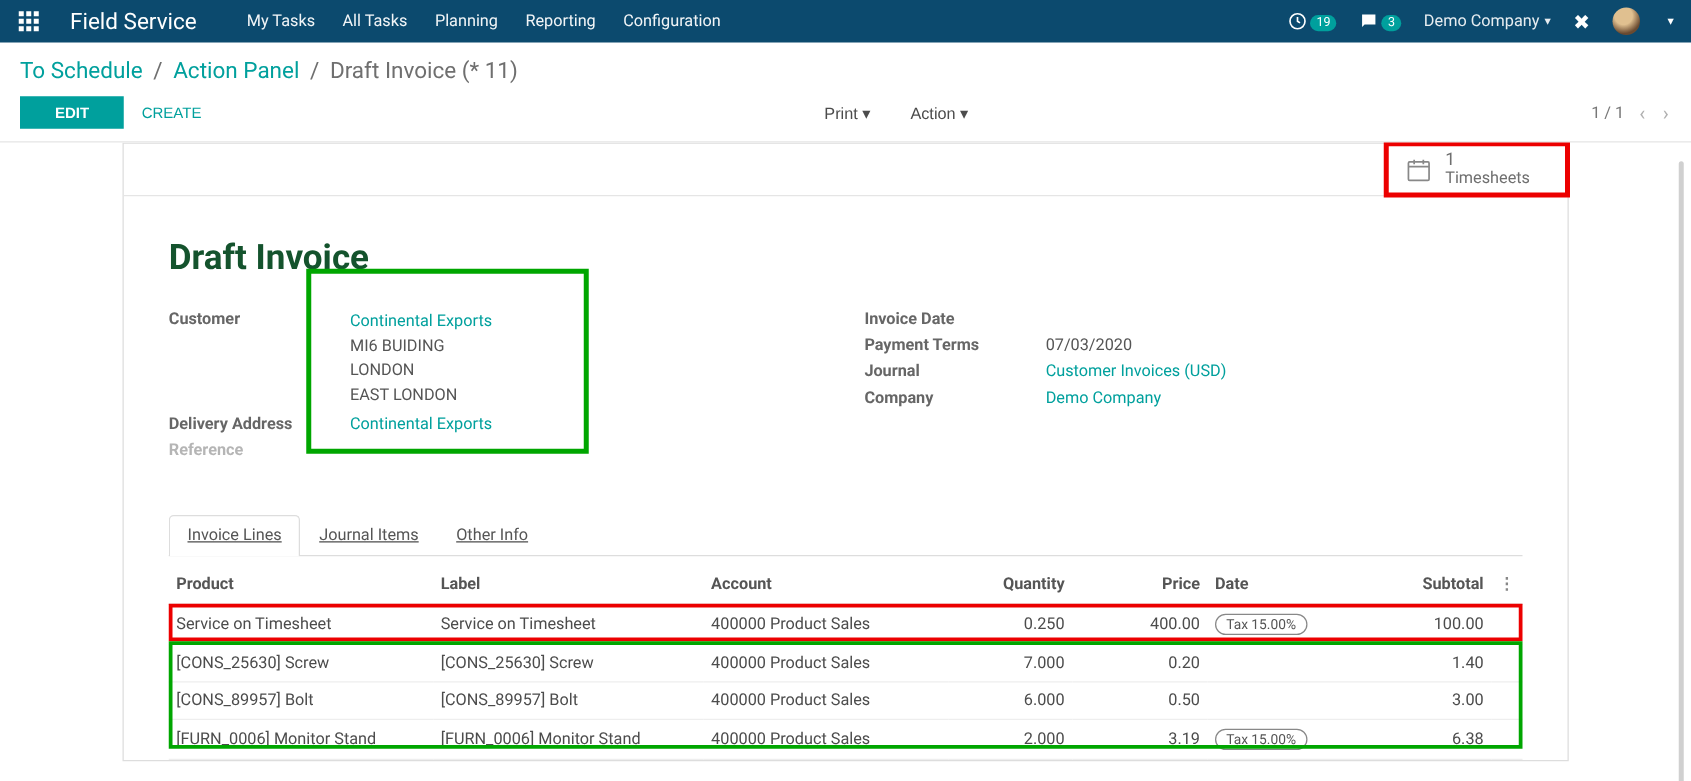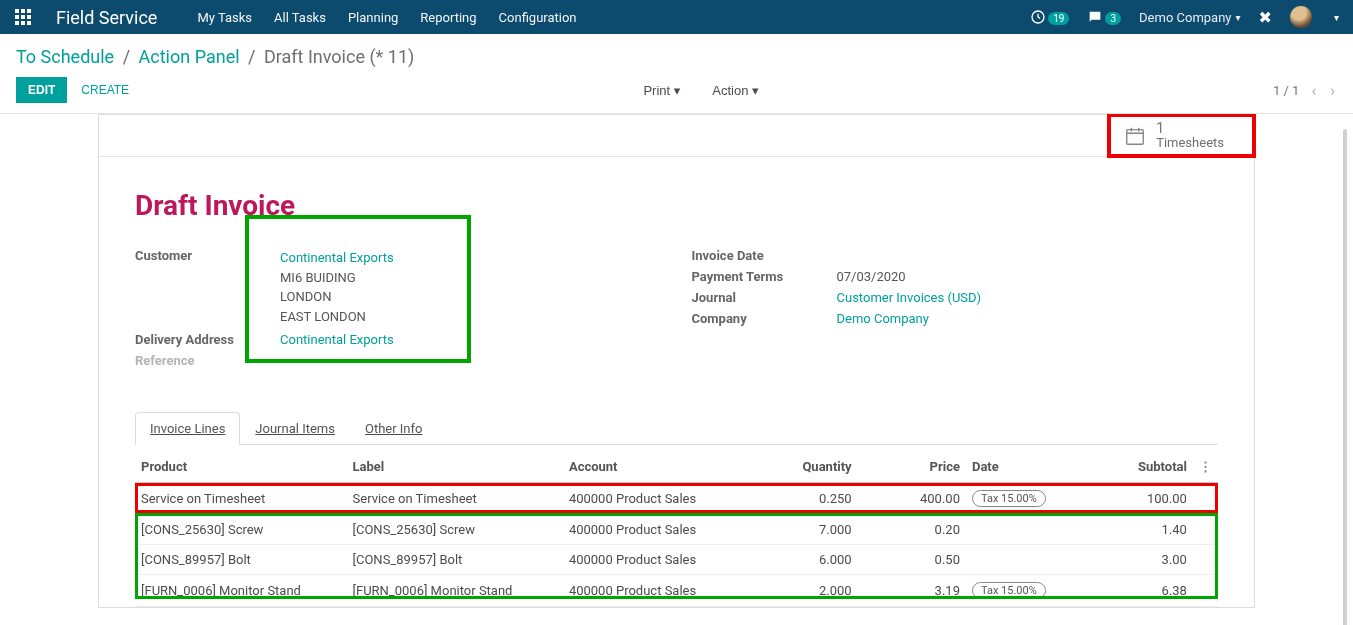--- a/index.html
+++ b/index.html
@@ -23,21 +23,21 @@
 
   
   .crumb-row { padding: 12px 16px 0; }
   .crumb { font-size:18px; }
   .crumb .crumb-link { color:#00A09D; }
   .crumb .sep { color:#6f6f6f; margin:0 4px;}
   .crumb .current { color:#6f6f6f; }
 
   
   .ctrl-row { display:flex; align-items:center; padding: 10px 16px 10px; border-bottom:1px solid #e5e5e5;}
-  .btn-edit { background:#00A09D; color:#fff; border:none; padding:6px 12px; font-size:12px; font-weight:700; cursor:pointer; }
+  .btn-edit { background:#00A09D; color:#fff; border:none; padding:6px 28px; font-size:12px; font-weight:700; cursor:pointer; }
   .btn-create { background:none; border:none; color:#00A09D; font-size:12px; font-weight:400; margin-left:14px; cursor:pointer;}
   .ctrl-center { flex:1; display:flex; justify-content:center; gap:16px; }
   .dropdown-btn { background:none; border:none; font-size:13px; color:#4c4c4c; padding:4px 8px; cursor:pointer;}
   .pager { display:flex; align-items:center; gap:10px; }
   .pager .pg { color:#777; font-size:13px;}
   .chev { color:#b0b0b0; font-size:16px; cursor:pointer; padding:0 2px;}
 
   
   .sheet-wrap { padding: 0 98px 0 98px; position:relative; height: calc(100% - 105px); overflow:hidden;}
   .sheet-wrap::after { content:""; position:absolute; right:6px; top:15px; bottom:0; width:4px; background:#d0d0d0; border-radius:2px;}
@@ -46,21 +46,21 @@
   
   .btn-box { display:flex; justify-content:flex-end; border-bottom:1px solid #e5e5e5; }
   .stat-btn { display:flex; align-items:center; gap:10px; padding:6px 30px 6px 14px; border-left:1px solid #e5e5e5; min-width:130px; cursor:pointer;}
   .stat-btn .stat-num { font-size:14px; color:#6f6f6f; line-height:1;}
   .stat-btn .stat-lbl { font-size:13px; color:#6f6f6f;}
   .cal-icon { color:#888;}
   .hl-red-box { outline:4px solid #ec0000; outline-offset:-2px;}
 
   
   .form-body { padding: 32px 36px 0; }
-  .title { font-size:28px; color:#be185d; margin-bottom:26px;}
+  .title { font-size:28px; color:#14532d; margin-bottom:26px;}
   .cols { display:flex; gap:30px; }
   .col { flex:1; }
   .field-row { display:flex; margin-bottom:6px; }
   .field-label { width:145px; font-weight:700; color:#666; font-size:13px; }
   .field-val { flex:1; color:#555; font-size:13px;}
   .field-val .link { color:#00A09D; }
   .field-val div { line-height:1.5; }
   .field-label.muted { color:#b5b5b5; font-weight:700;}
   .hl-green { position:absolute; border:4px solid #00a600; pointer-events:none;}
 

